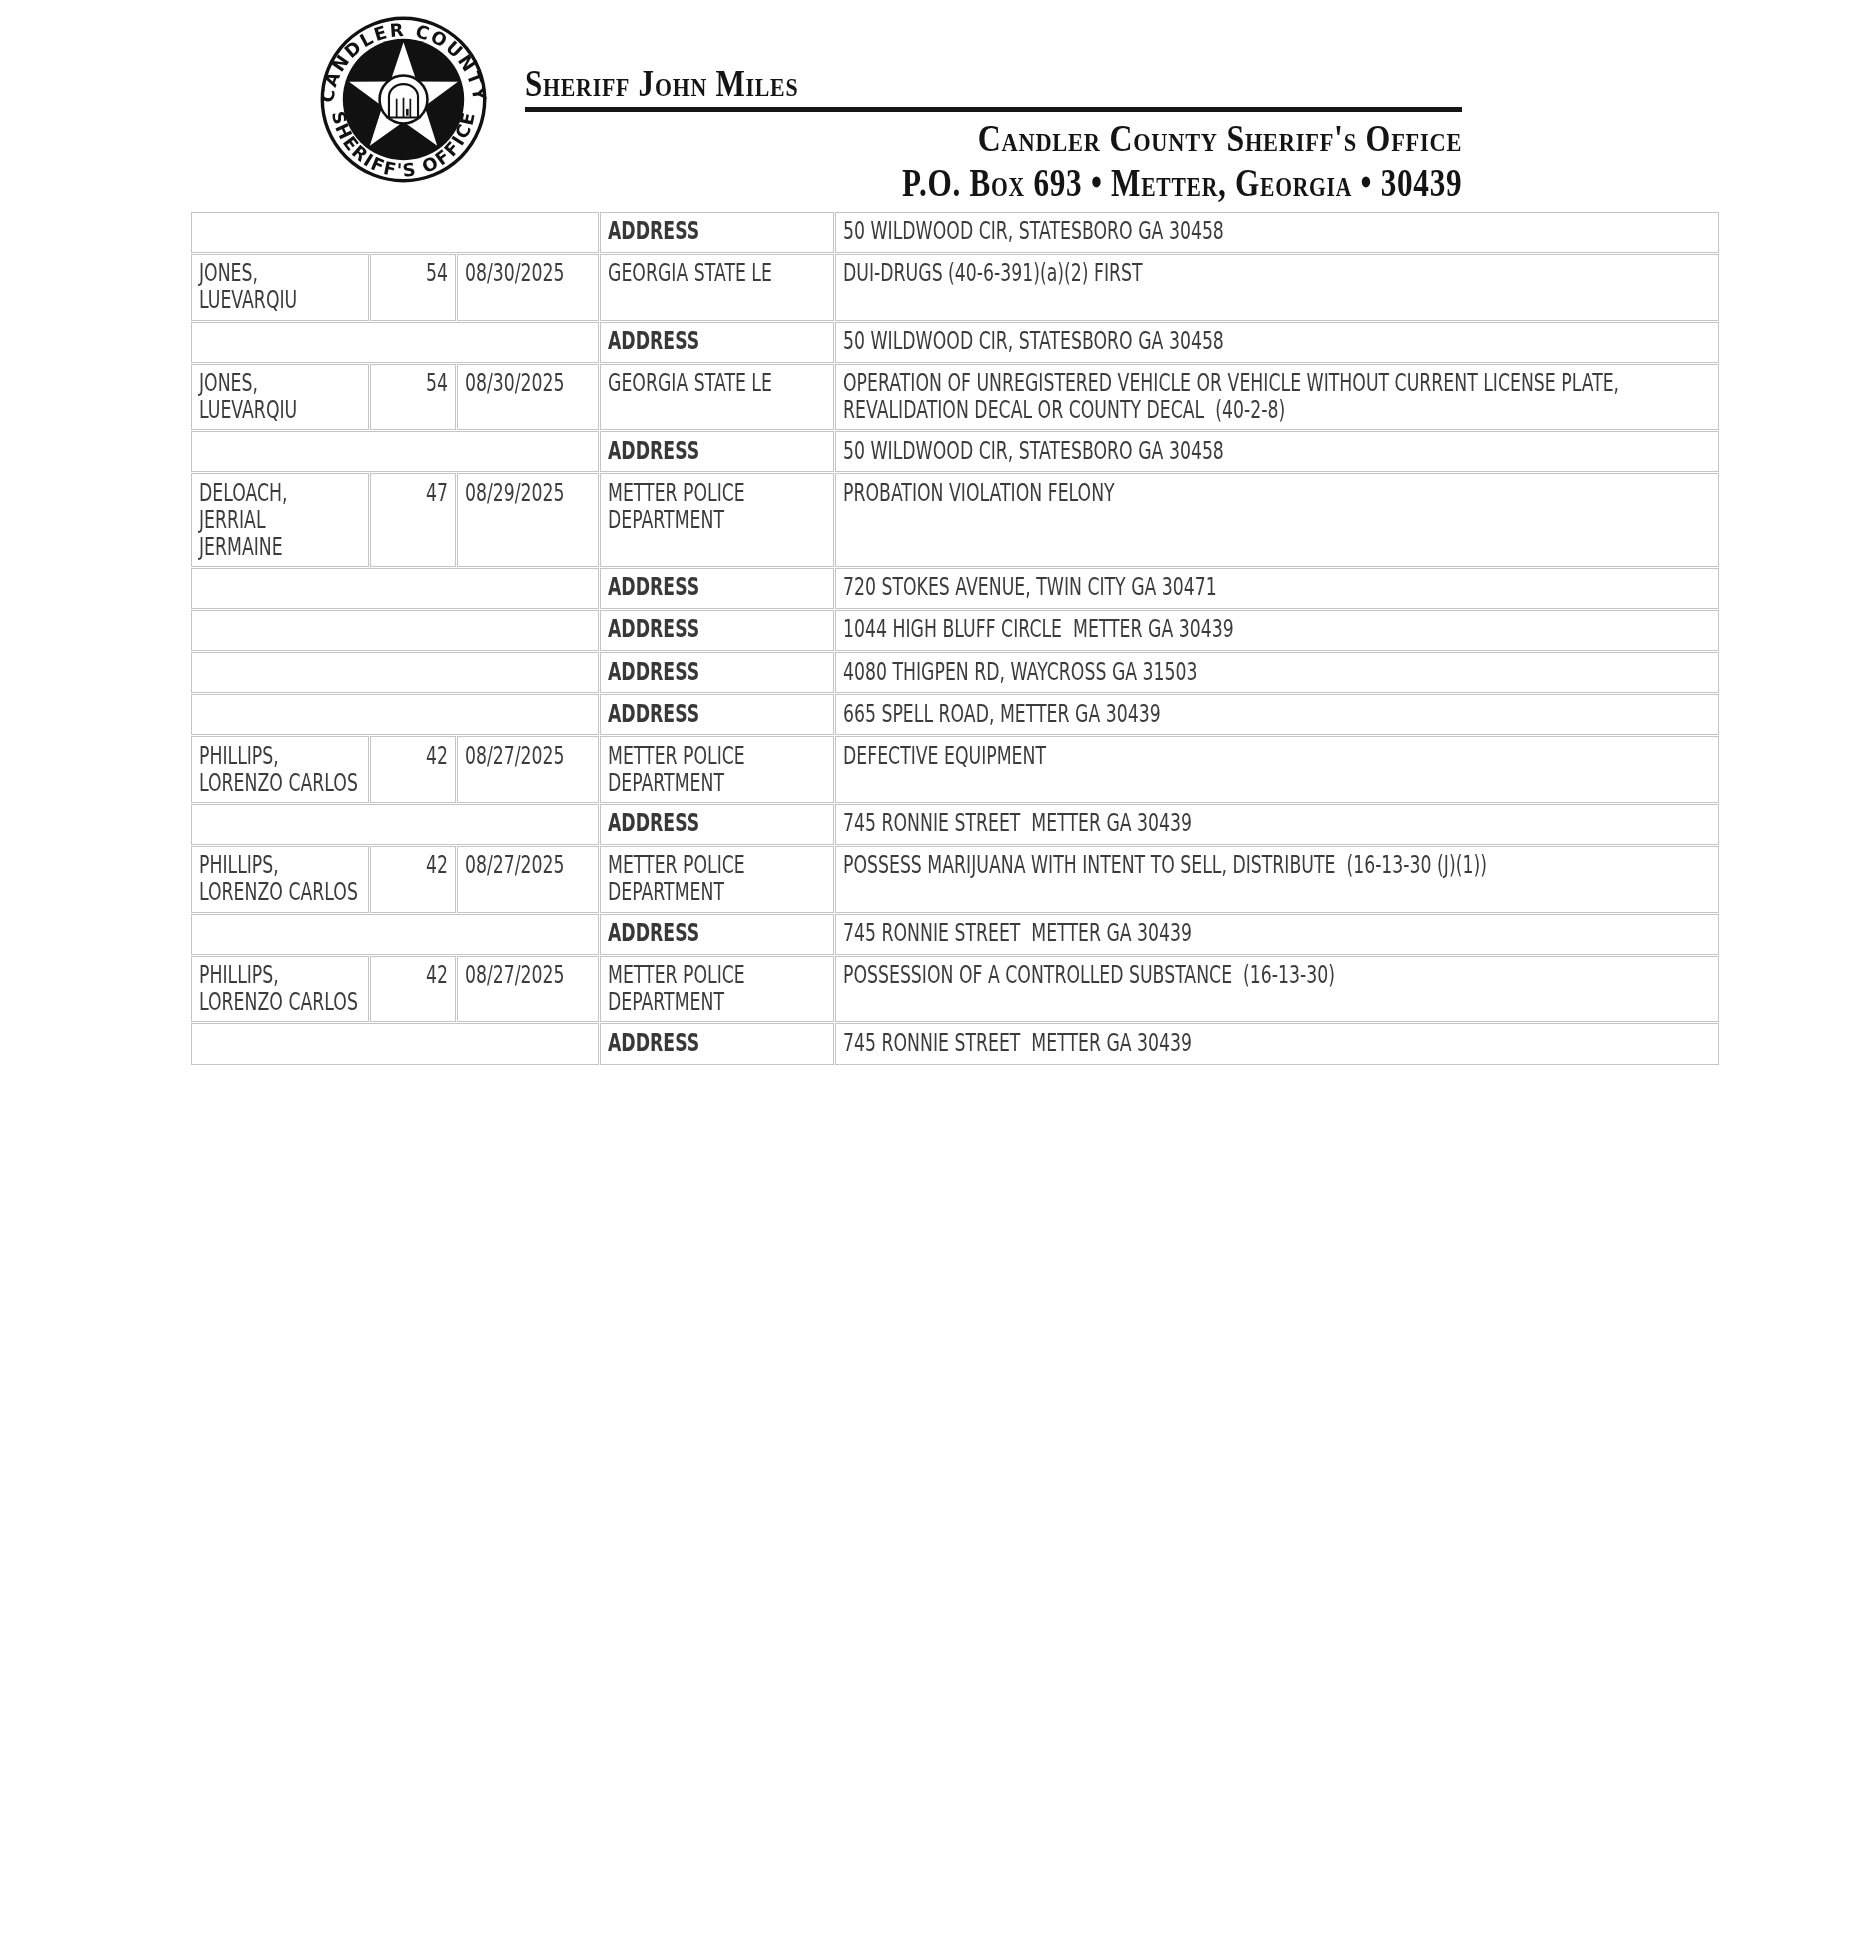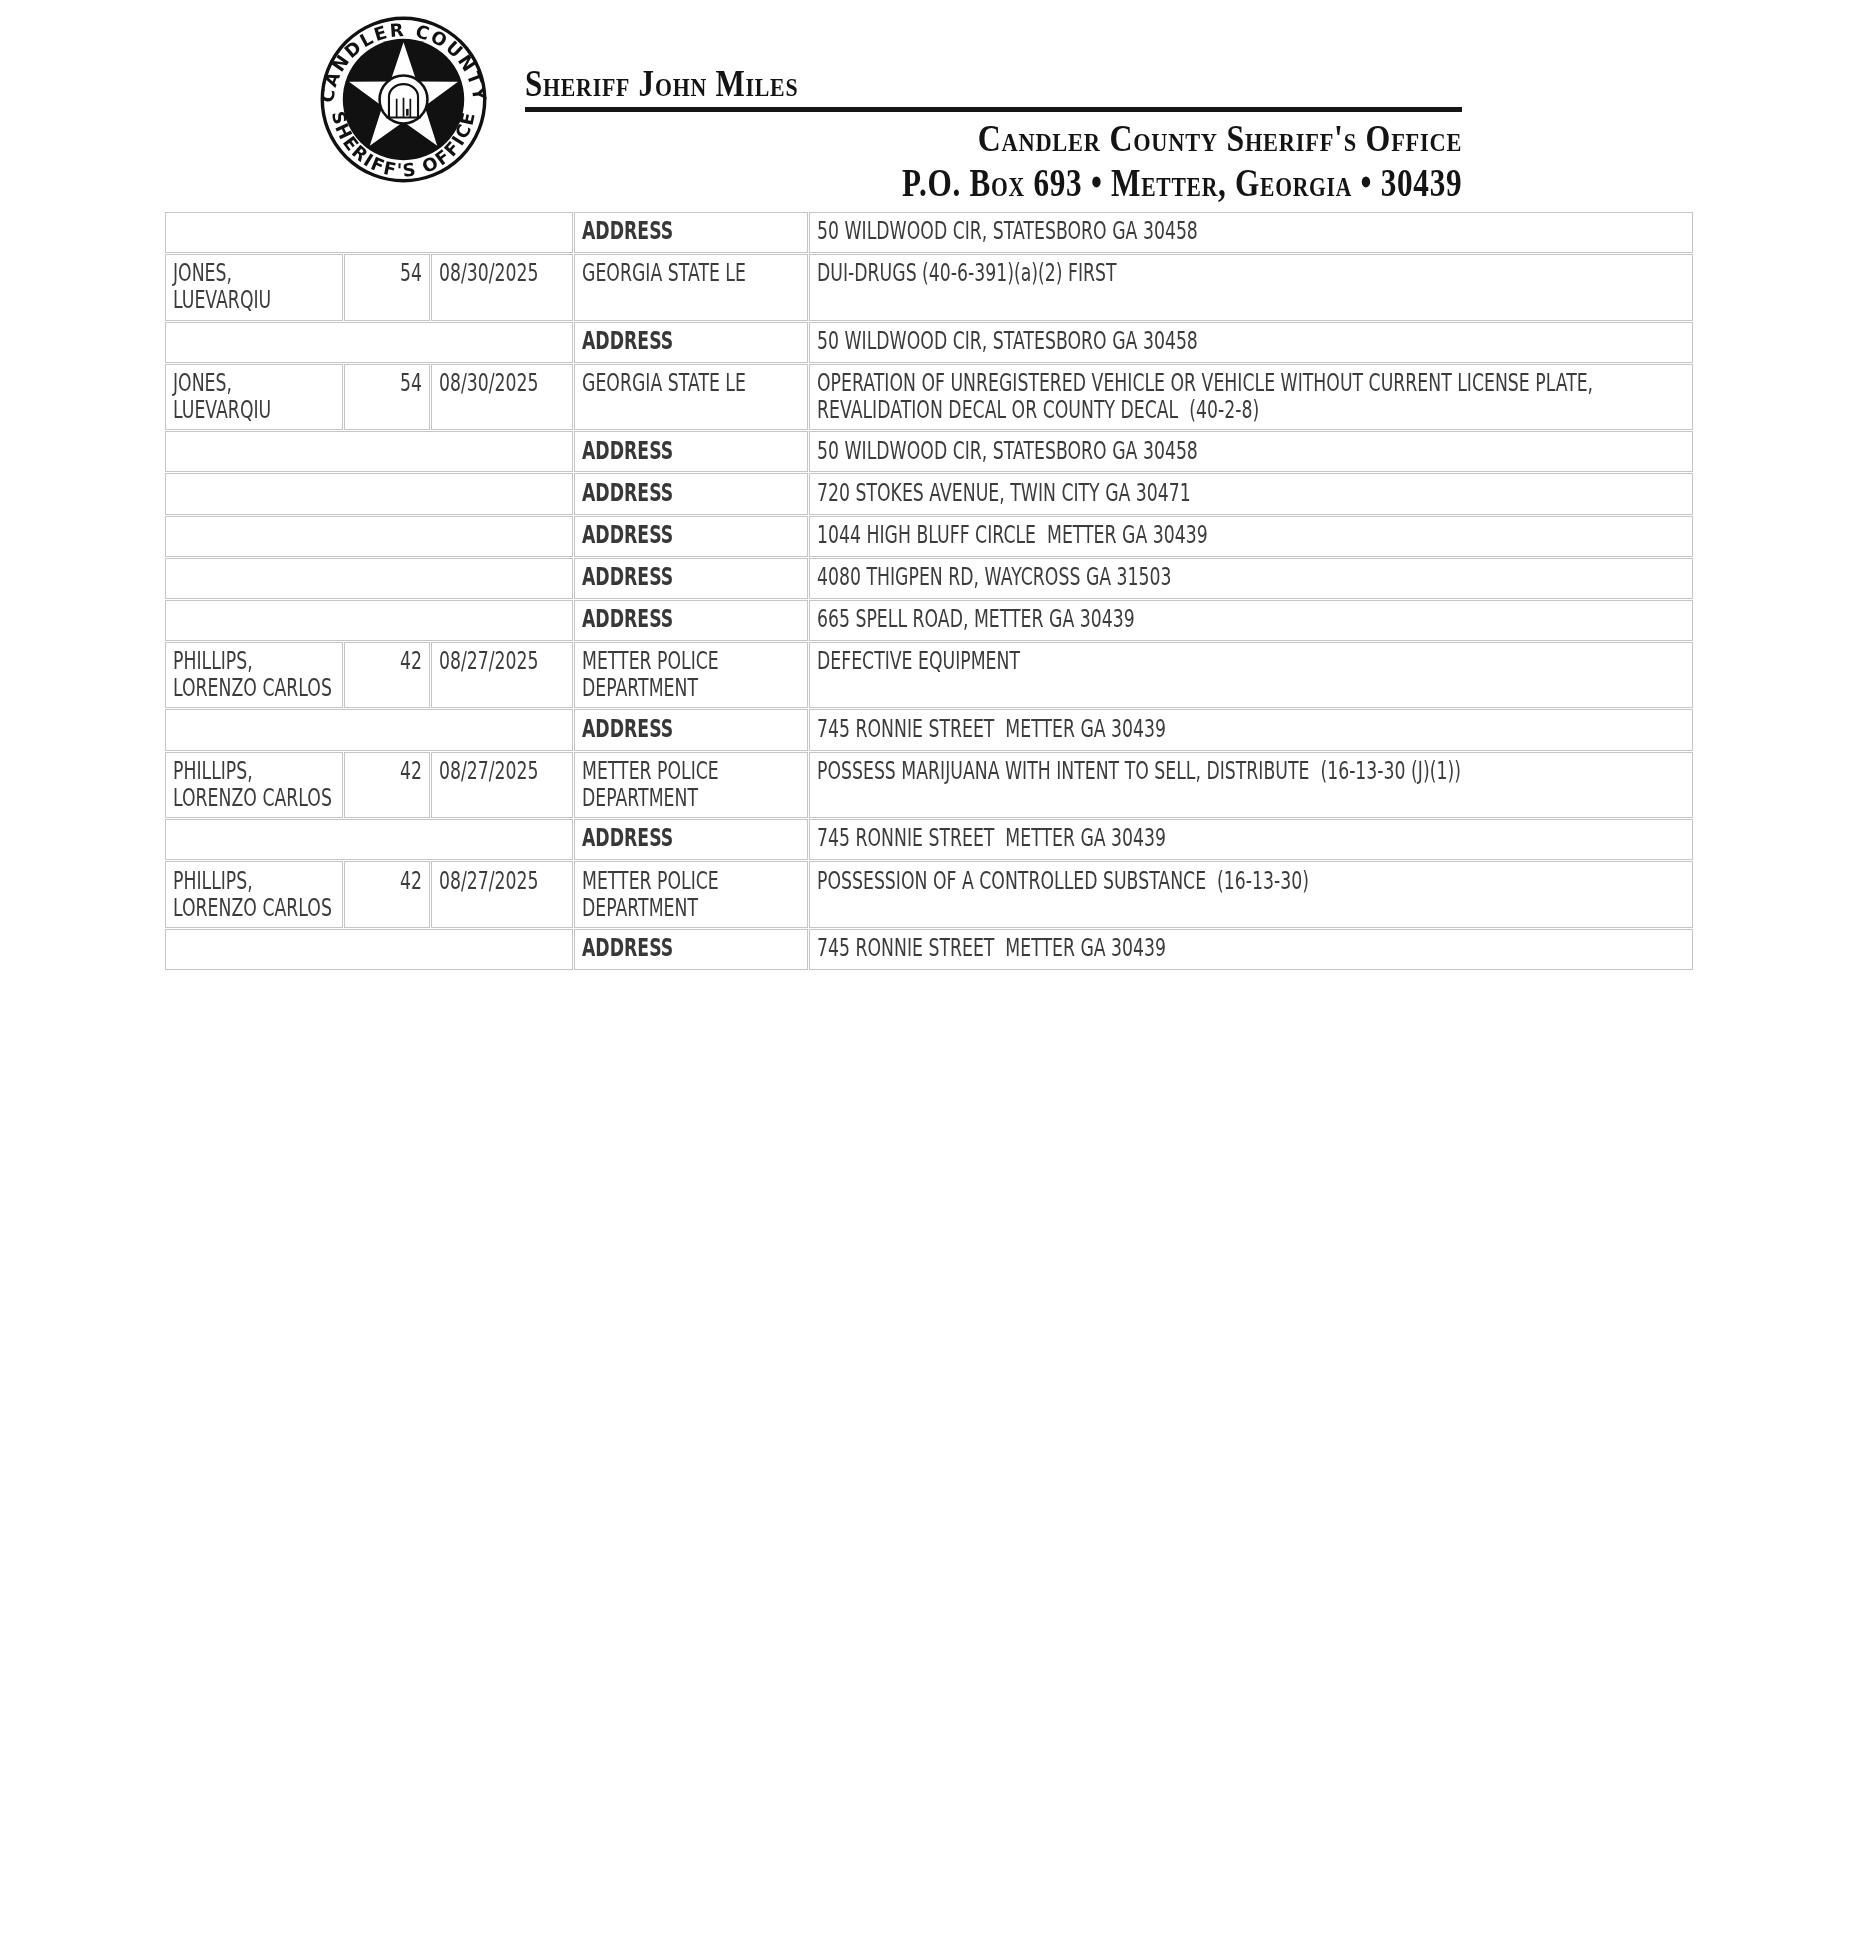--- a/index.html
+++ b/index.html
@@ -25,21 +25,21 @@
   }
   .po-line{
     position:absolute;right:414px;top:160px;
     font-family:"Liberation Serif",serif;font-weight:700;font-size:39px;
     font-variant:small-caps;color:#141414;white-space:nowrap;
     transform:scaleX(0.80);transform-origin:100% 50%;letter-spacing:0.9px;
   }
 
   
   table.booking{
-    position:absolute;left:164px;top:211px;width:1524px;
+    position:absolute;left:190px;top:211px;width:1524px;
     table-layout:fixed;border-collapse:separate;border-spacing:1.8px;
   }
   table.booking td{
     border:0.9px solid #c5c5c5;vertical-align:top;padding:5.3px 7.1px;
     background:#fff;overflow:hidden;
   }
   td.c-blank{border:0.9px solid #c5c5c5;}
   tr.r-address td{height:28.5px;}
   .cx{
     font-size:24px;line-height:27px;color:#3c3c3c;
@@ -148,20 +148,40 @@
         </tr>
         <tr class="r-address">
           <td class="c-blank" colspan="3"></td>
           <td class="c-label">
             <div class="cx">ADDRESS</div>
           </td>
           <td class="c-value">
             <div class="cx">50 WILDWOOD CIR, STATESBORO GA 30458</div>
           </td>
         </tr>
+        <tr class="r-person">
+          <td class="c-name">
+            <div class="cx">DELOACH,
+JERRIAL
+JERMAINE</div>
+          </td>
+          <td class="c-age">
+            <div class="cx">47</div>
+          </td>
+          <td class="c-date">
+            <div class="cx">08/29/2025</div>
+          </td>
+          <td class="c-agency">
+            <div class="cx">METTER POLICE
+DEPARTMENT</div>
+          </td>
+          <td class="c-charge">
+            <div class="cx">PROBATION VIOLATION FELONY</div>
+          </td>
+        </tr>
         <tr class="r-address">
           <td class="c-blank" colspan="3"></td>
           <td class="c-label">
             <div class="cx">ADDRESS</div>
           </td>
           <td class="c-value">
             <div class="cx">720 STOKES AVENUE, TWIN CITY GA 30471</div>
           </td>
         </tr>
         <tr class="r-address">

